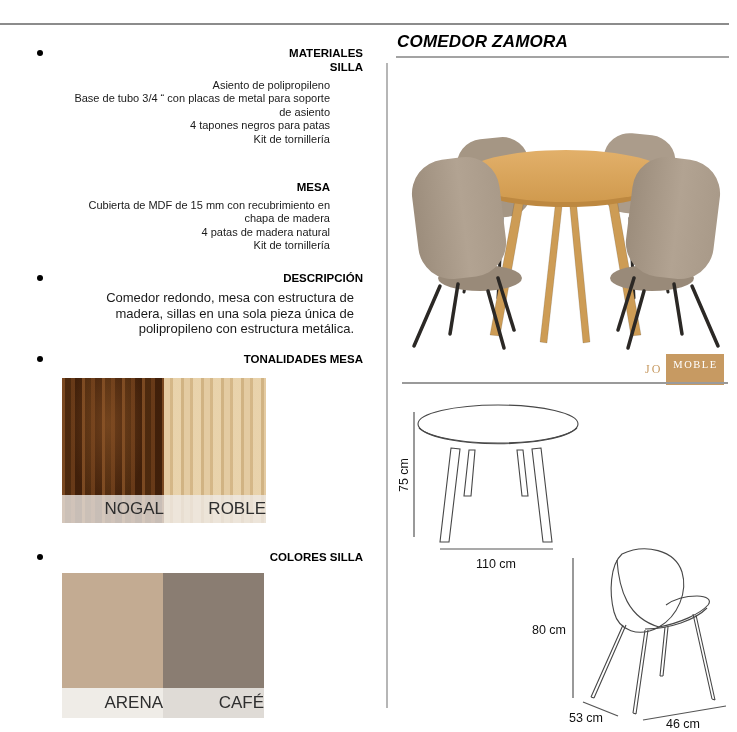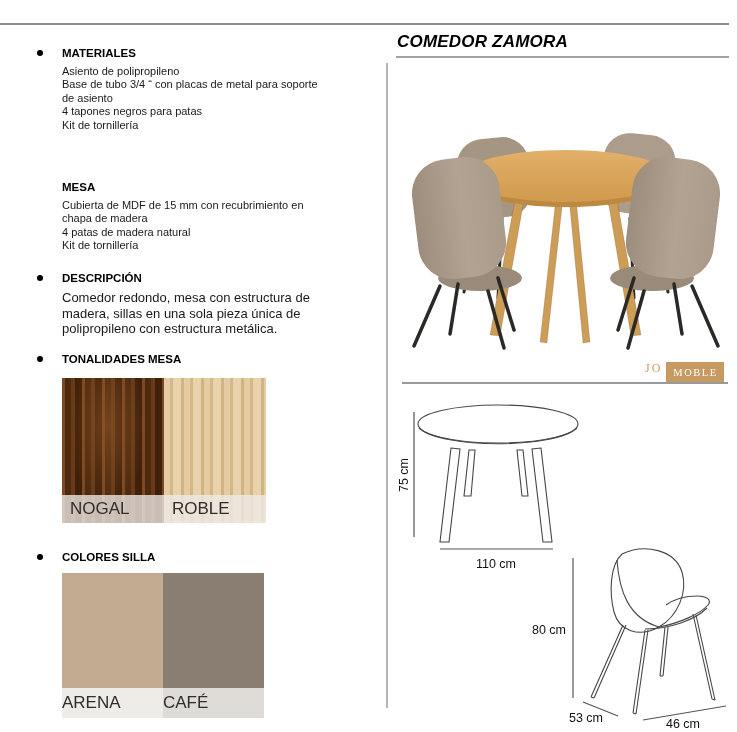--- a/index.html
+++ b/index.html
@@ -1,17 +1,17 @@
 <!DOCTYPE html>
 <html><head>
 <meta charset="utf-8">
 <style>
   html,body{margin:0;padding:0;background:#fff;}
   .page{position:relative;width:729px;height:732px;background:#ffffff;overflow:hidden;
-        font-family:"Liberation Sans", sans-serif;color:#1a1a1a;}
+        font-family:"Liberation Sans", sans-serif;color:#1a1a1a;text-align:right;}
 
   
   .top-rule{position:absolute;left:0;top:23px;width:737px;height:2px;background:#8c8c8c;}
   .title-rule{position:absolute;left:396px;top:56px;width:339px;height:2px;background:#a3a3a3;}
   .v-divider{position:absolute;left:386px;top:63px;width:2px;height:645px;background:#b6b6b6;}
   .photo-rule{position:absolute;left:402px;top:382px;width:326px;height:2px;background:#9a9a9a;}
 
   
   .title{position:absolute;left:397px;top:32px;font-size:17px;font-weight:bold;letter-spacing:.2px;color:#000;font-style:italic;}
 
@@ -43,35 +43,36 @@
   .chair-colors{left:62px;top:573px;width:202px;height:115px;}
   .color-band{position:absolute;left:62px;top:688px;width:202px;height:30px;display:flex;}
   .color-band .cell{flex:1;font-size:17px;color:#2e2e2e;line-height:30px;box-sizing:border-box;}
   .cell.arena-band{background:#efece7;}
   .cell.cafe-band{background:#dfdbd6;}
 
   
   .logo{position:absolute;left:645px;top:354px;display:flex;align-items:center;
         font-family:"Liberation Serif", serif;}
   .logo .jo{font-size:12px;letter-spacing:2px;margin-right:4px;}
-  .logo .moble-box{color:#fff;font-size:10.5px;letter-spacing:1.5px;padding:5px 6px 4px 7px;margin-top:8px;}
+  .logo .moble-box{color:#fff;font-size:10.5px;letter-spacing:1.5px;padding:5px 6px 15px 7px;}
 
   svg{position:absolute;overflow:visible;}
   .dim-text{font-size:12.5px;fill:#111;font-family:"Liberation Sans",sans-serif;}
 </style>
 </head>
 <body>
 
 <div class="page">
 
   <div class="top-rule"></div>
 
   <div class="sec" style="top:46px">
     <span class="dot"></span>
     <h3>MATERIALES</h3>
+    <h4>SILLA</h4>
     <div class="body">
       <p>Asiento de polipropileno</p>
       <p>Base de tubo 3/4 “ con placas de metal para soporte de asiento</p>
       <p>4 tapones negros para patas</p>
       <p>Kit de tornillería</p>
     </div>
   </div>
 
   <div class="sub" style="top:180px">
     <h4>MESA</h4>

